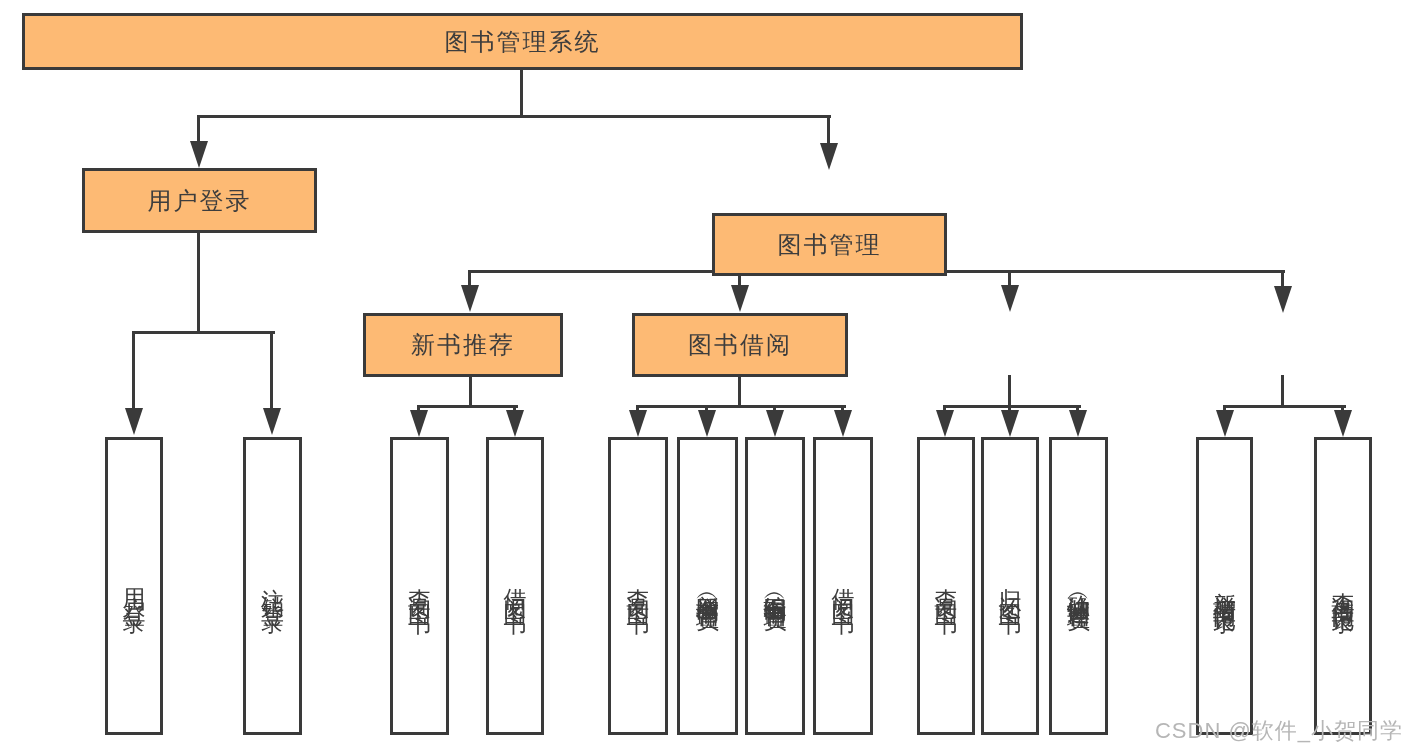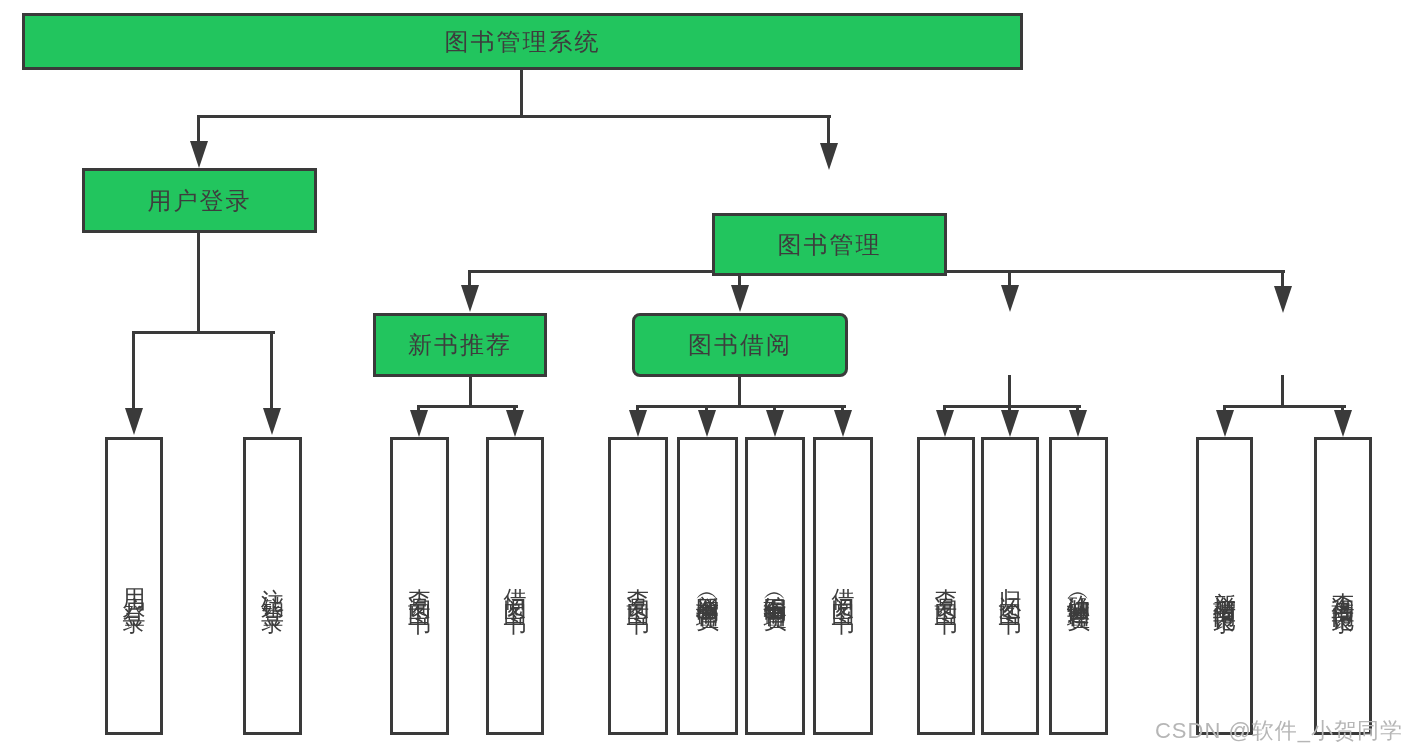--- a/index.html
+++ b/index.html
@@ -12,21 +12,21 @@
     position: relative;
     width: 1405px;
     height: 747px;
     background: #ffffff;
     overflow: hidden;
   }
   
   .box {
     position: absolute;
     box-sizing: border-box;
-    background: #22c55e;
+    background: #fdba74;
     border: 3px solid #3a3a3a;
     color: #3d3d3d;
     display: flex;
     align-items: center;
     justify-content: center;
     font-size: 24px;
     letter-spacing: 2px;
     white-space: nowrap;
     font-family: Liberation Serif, serif;
   }
@@ -145,23 +145,23 @@
   <div class="ahead" style="left:1216px; top:410px;"></div>
   <div class="vline" style="left:1341px; top:405px; height:7px;"></div>
   <div class="ahead" style="left:1334px; top:410px;"></div>
 
   <div class="box" style="left:22px; top:13px; width:1001px; height:57px;">图书管理系统</div>
 
   <div class="box" style="left:82px; top:168px; width:235px; height:65px;">用户登录</div>
 
   <div class="box" style="left:712px; top:171px; width:235px; height:63px;margin-top:42px;">图书管理</div>
 
-  <div class="box" style="left:373px; top:313px; width:174px; height:64px;">新书推荐</div>
-
-  <div class="box" style="left:632px; top:313px; width:216px; height:64px;border-radius:8px;">图书借阅</div>
+  <div class="box" style="left:363px; top:313px; width:200px; height:64px;">新书推荐</div>
+
+  <div class="box" style="left:632px; top:313px; width:216px; height:64px;">图书借阅</div>
 
 
 
   <div class="vbox" style="left:105px; width:58px;">
     <span>用户登录</span>
   </div>
   <div class="vbox" style="left:243px; width:59px;">
     <span>注销登录</span>
   </div>
 

